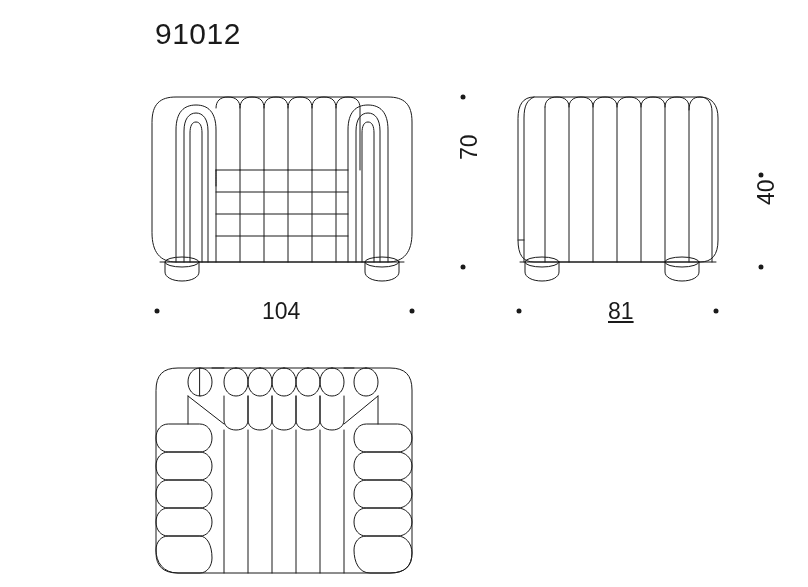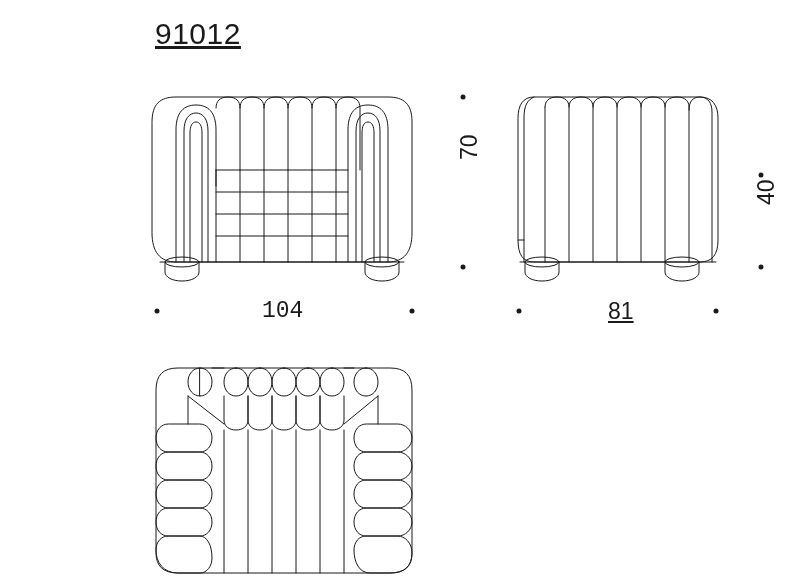--- a/index.html
+++ b/index.html
@@ -22,29 +22,28 @@
     height: 587px;
   }
   .code-label {
     position: absolute;
     left: 155px;
     top: 17px;
     font-size: 30px;
     letter-spacing: 0.5px;
     color: #1a1a1a;
     white-space: nowrap;
-    text-decoration: underline;
   }
   .dim-label {
     position: absolute;
     font-size: 23px;
     color: #1a1a1a;
     white-space: nowrap;
   }
-  .dim-h-104 { left: 262px; top: 298px; font-family: Liberation Mono, monospace; }
+  .dim-h-104 { left: 262px; top: 298px; }
   .dim-h-81  { left: 608px; top: 298px; text-decoration: underline; }
   .dim-v-70  { left: 456px; top: 160px; transform: rotate(-90deg); transform-origin: left top; }
   .dim-v-40  { left: 753px; top: 205px; transform: rotate(-90deg); transform-origin: left top; }
   svg { display: block; }
 </style>
 </head>
 <body>
 
 <div id="sheet">
 

